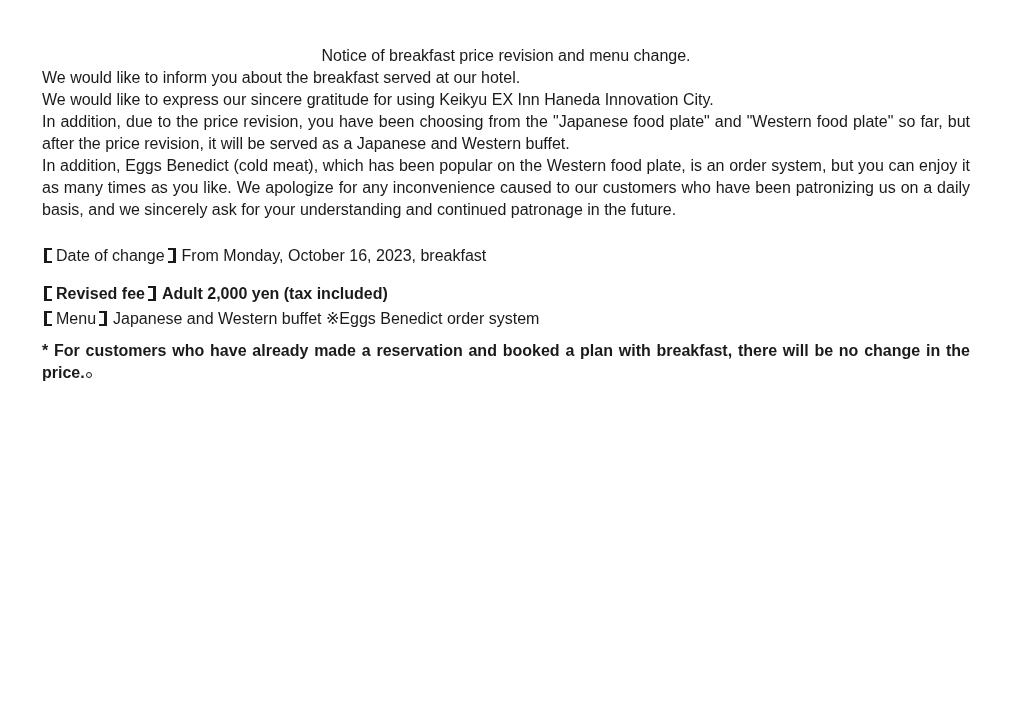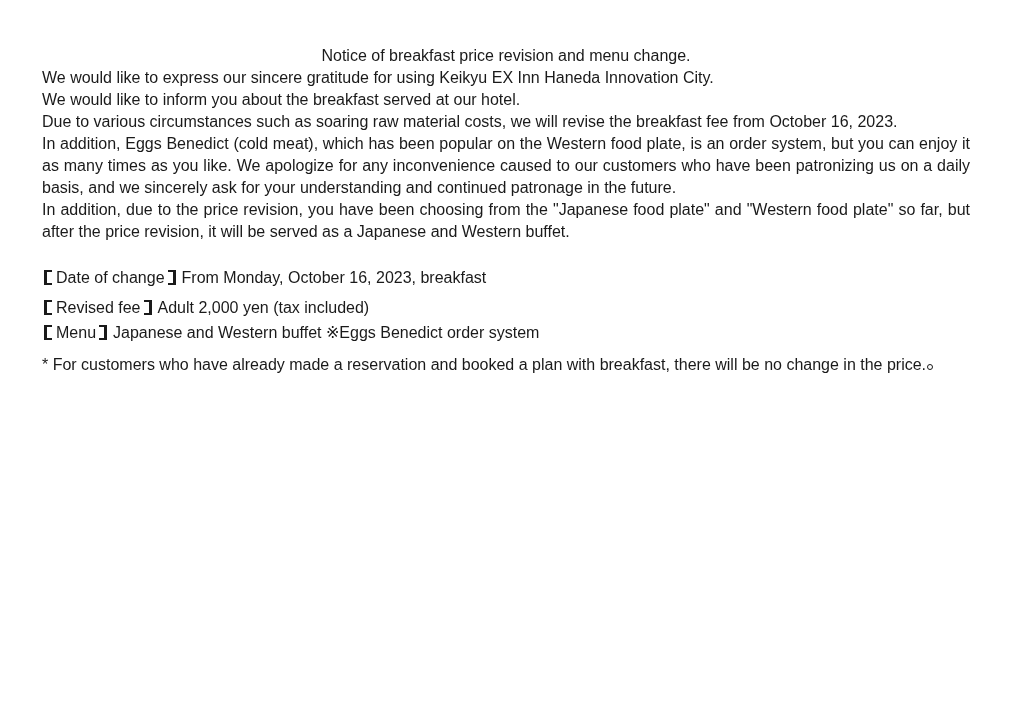--- a/index.html
+++ b/index.html
@@ -29,23 +29,23 @@
   }
   .para {
     margin: 0;
     text-align: justify;
   }
   .detail {
     margin: 0;
     white-space: nowrap;
   }
   .detail.d1 { margin-top: 24px; }
-  .detail.d2 { margin-top: 8px; }
+  .detail.d2 { margin-top: 16px; font-weight: bold; }
   .detail.d3 { margin-top: 3px; }
-  .footnote  { margin-top: 10px; }
+  .footnote  { margin-top: 10px; font-weight: bold; }
   
   .br {
     display: inline-block;
     box-sizing: border-box;
     width: 8px;
     height: 15px;
     border-style: solid;
     border-color: #1a1a1a;
     vertical-align: -1.5px;
   }
@@ -70,25 +70,24 @@
     margin-left: 1px;
   }
 </style>
 </head>
 <body>
 
 <div class="page">
 
   <p class="title">Notice of breakfast price revision and menu change.</p>
 
+  <p class="para">We would like to inform you about the breakfast served at our hotel.</p>
   <p class="para">We would like to express our sincere gratitude for using Keikyu EX Inn Haneda Innovation City.</p>
-  <p class="para">We would like to inform you about the breakfast served at our hotel.</p>
-  <p class="para">Due to various circumstances such as soaring raw material costs, we will revise the breakfast fee from October 16, 2023.</p>
+  <p class="para">In addition, due to the price revision, you have been choosing from the "Japanese food plate" and "Western food plate" so far, but after the price revision, it will be served as a Japanese and Western buffet.</p>
   <p class="para">In addition, Eggs Benedict (cold meat), which has been popular on the Western food plate, is an order system, but you can enjoy it as many times as you like. We apologize for any inconvenience caused to our customers who have been patronizing us on a daily basis, and we sincerely ask for your understanding and continued patronage in the future.</p>
-  <p class="para">In addition, due to the price revision, you have been choosing from the "Japanese food plate" and "Western food plate" so far, but after the price revision, it will be served as a Japanese and Western buffet.</p>
 
   <p class="detail d1">
     <span class="br open" title="【"></span><span>Date of change</span><span class="br close" title="】"></span><span>From Monday, October 16, 2023, breakfast</span>
   </p>
 
   <p class="detail d2">
     <span class="br open" title="【"></span><span>Revised fee</span><span class="br close" title="】"></span><span>Adult 2,000 yen (tax included)</span>
   </p>
 
   <p class="detail d3">

